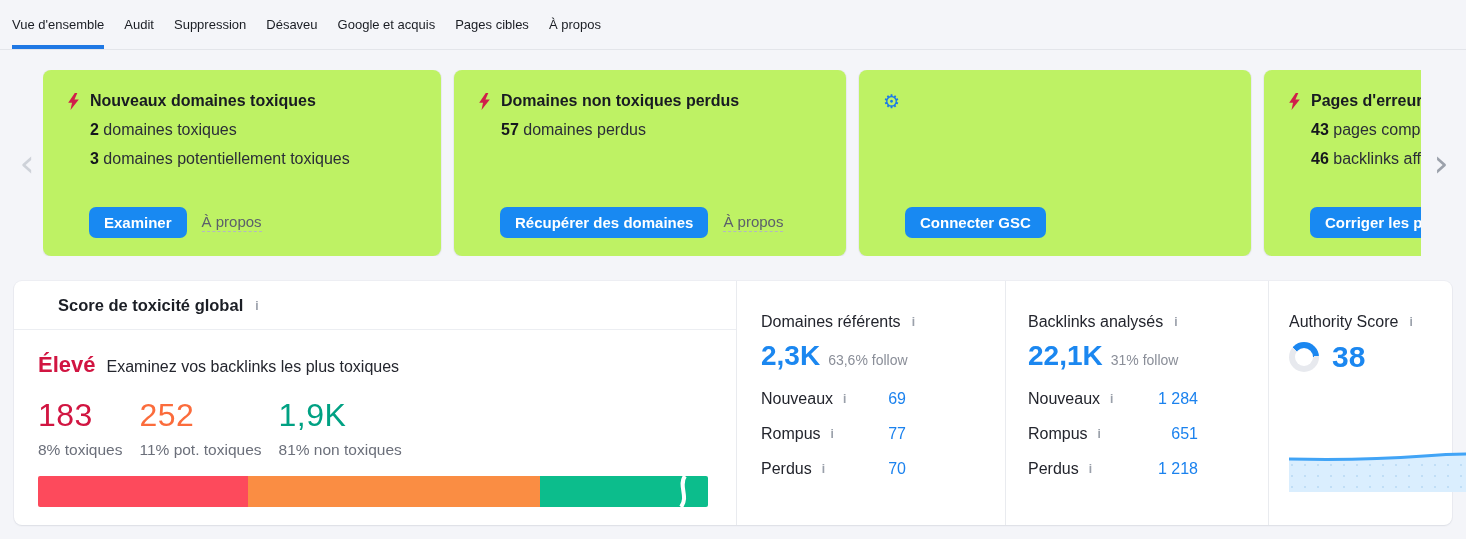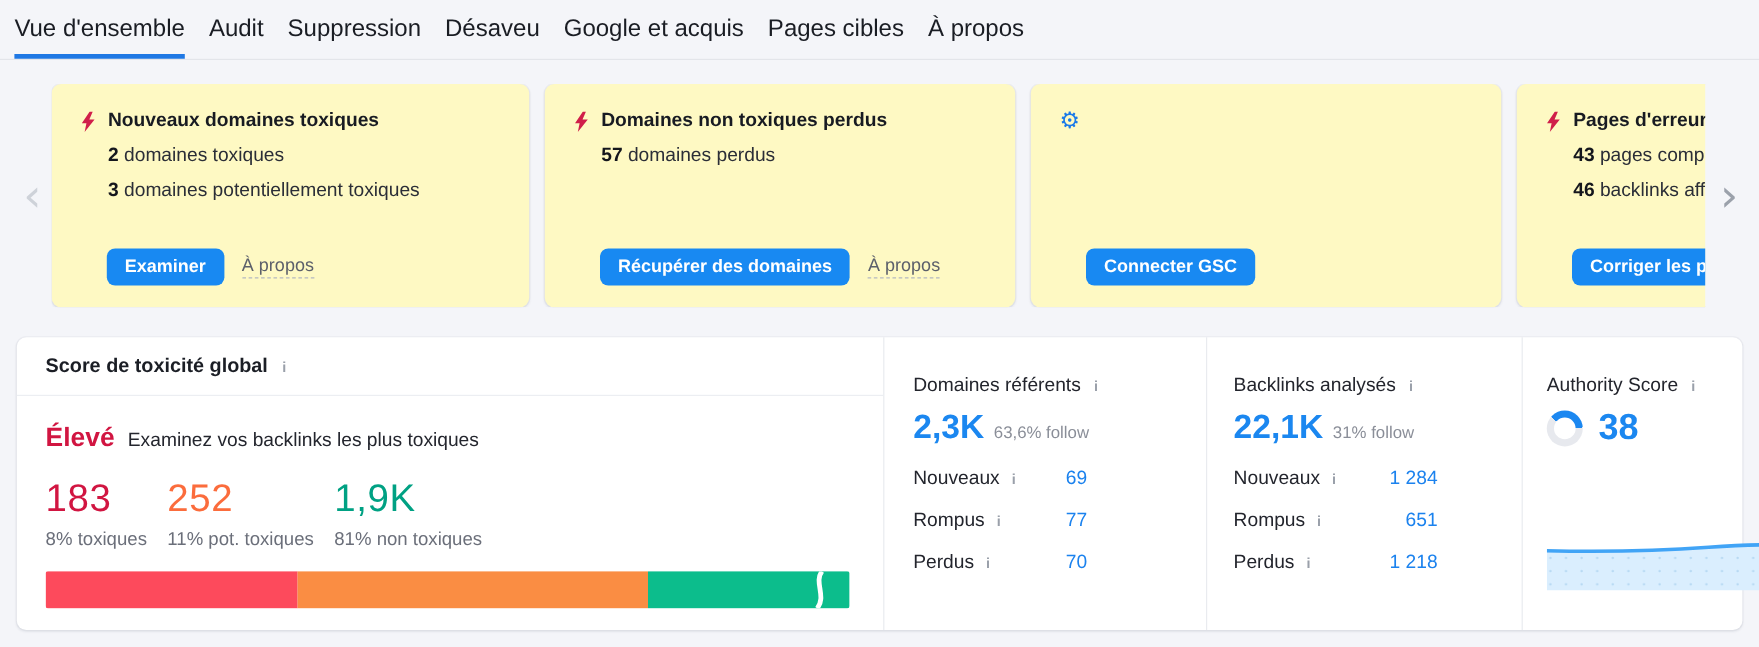--- a/index.html
+++ b/index.html
@@ -13,31 +13,31 @@
   }
 
   
   .tabbar {
     position: absolute; top:0; left:0; width:1466px; height:50px;
     display:flex; align-items:stretch; gap:20px; padding-left:12px;
     border-bottom:1px solid #e3e5ea;
   }
   .tab {
     display:flex; align-items:center;
-    font-size:20px; color:#1a1d24; cursor:pointer; white-space:nowrap;
+    font-size:13px; color:#1a1d24; cursor:pointer; white-space:nowrap;
   }
   .tab.active { box-shadow: inset 0 -4px 0 #1f78e4; }
 
   
   .carousel-viewport {
     position:absolute; left:43px; top:70px; width:1378px; height:186px;
     overflow:hidden; display:flex; gap:13px;
   }
   .card {
-    flex:none; background:#fef9c3; border-radius:8px; height:186px;
+    flex:none; background:#bef264; border-radius:8px; height:186px;
     box-shadow: 0 1px 2px rgba(20,30,60,.07), 0 0 0 1px rgba(20,30,60,.03);
     padding:22px 24px; position:relative;
   }
   .card.c1 { width:398px; } .card.c2 { width:392px; }
   .card.c3 { width:392px; } .card.c4 { width:390px; }
   .card-title-row { display:flex; align-items:center; gap:10px; }
   .card-title { font-size:16px; font-weight:700; color:#181b22; white-space:nowrap; }
   .bolt-icon { flex:none; width:13px; height:17px; }
   .gear-icon { flex:none; font-size:19px; color:#1b7ae8; line-height:1; }
   .card-line { margin:11px 0 0 23px; font-size:16px; color:#2b2e37; white-space:nowrap; }
@@ -65,21 +65,21 @@
     position:absolute; left:14px; top:281px; width:1438px; height:244px;
     background:#fff; border-radius:8px;
     box-shadow: 0 1px 2px rgba(20,30,60,.07), 0 0 0 1px rgba(20,30,60,.03);
     display:flex;
   }
   .tox-section { width:723px; flex:none; border-right:1px solid #e9ebef; }
   .tox-header {
     display:flex; align-items:center; gap:9px;
     padding:15px 24px 14px; border-bottom:1px solid #eceef2;
   }
-  .tox-header .hdr { font-size:16.5px; font-weight:700; color:#1b1e25; }
+  .tox-header .hdr { font-size:16.5px; font-weight:700; color:#1b1e25;margin-left:20px; }
   .info-icon {
     font-size:12px; font-weight:700; color:#9aa0aa; line-height:1;
     padding:0 3px; cursor:pointer;
   }
   .tox-body { padding:22px 24px 0; }
   .level-row { display:flex; align-items:baseline; gap:11px; }
   .level { font-size:22px; font-weight:700; }
   .level-hint { font-size:16px; color:#24262e; }
   .stats-row { display:flex; gap:17px; margin-top:19px; }
   .stat-value { font-size:32px; font-weight:400; letter-spacing:.5px; }

